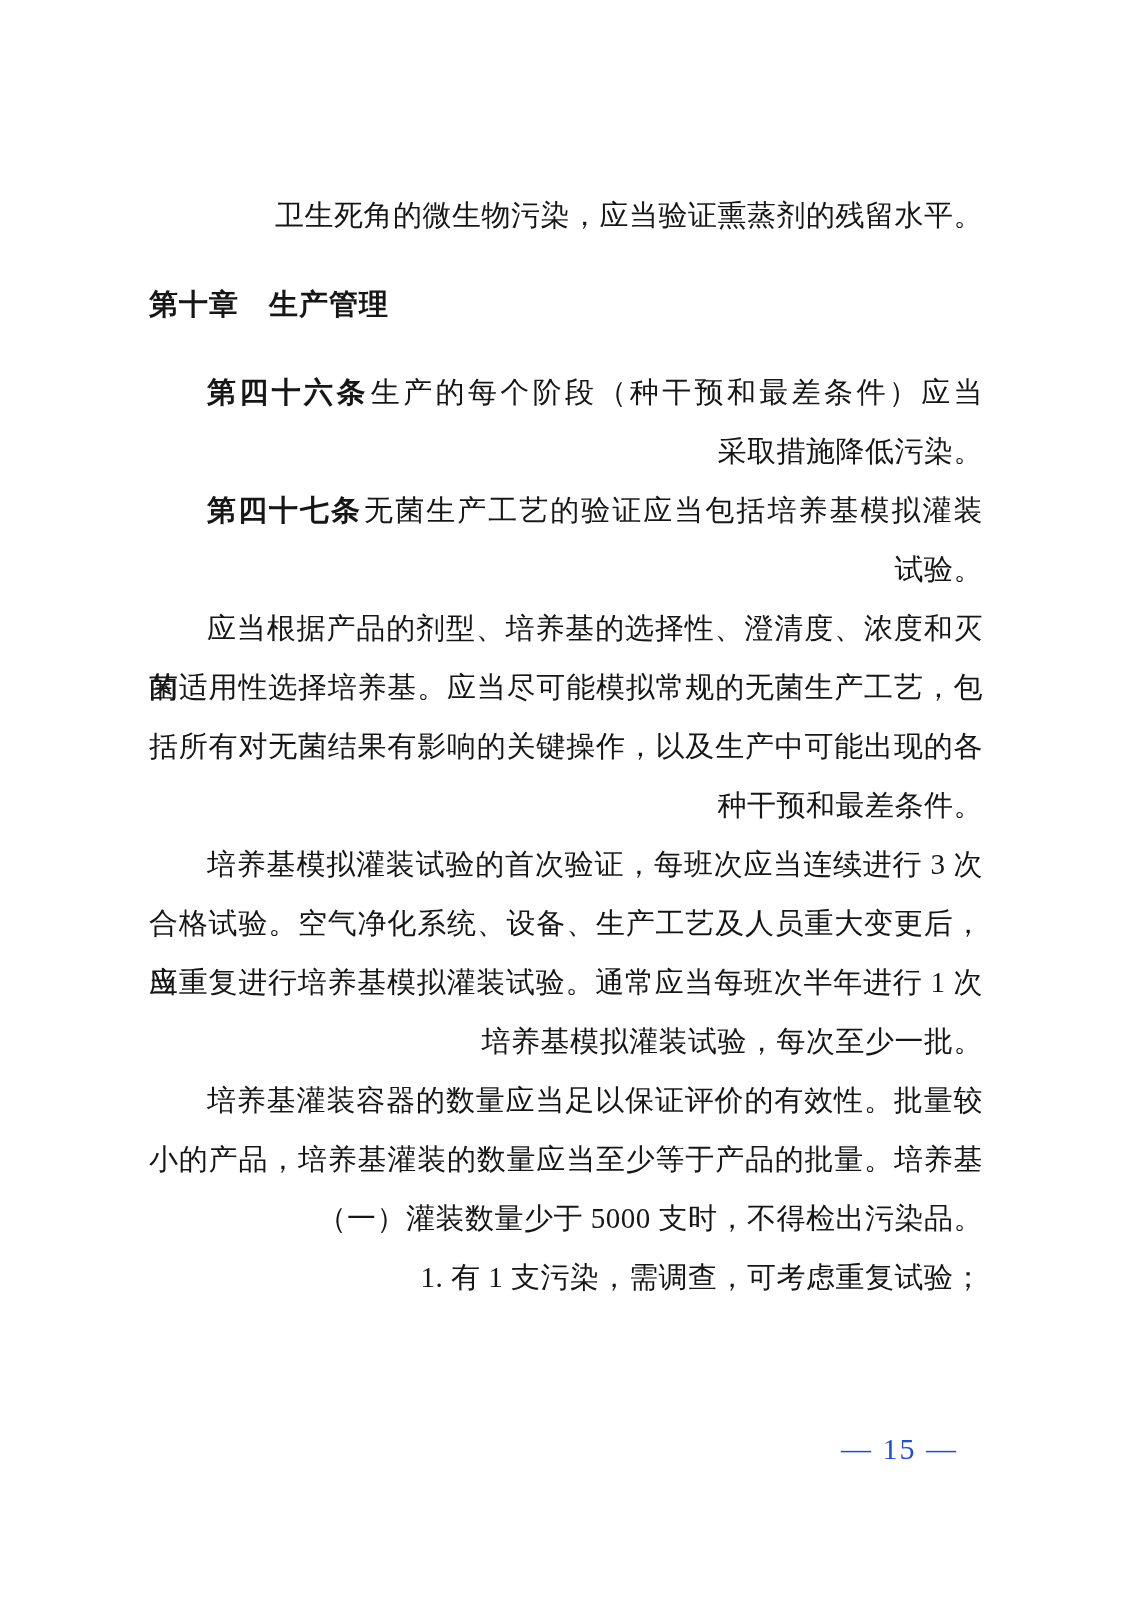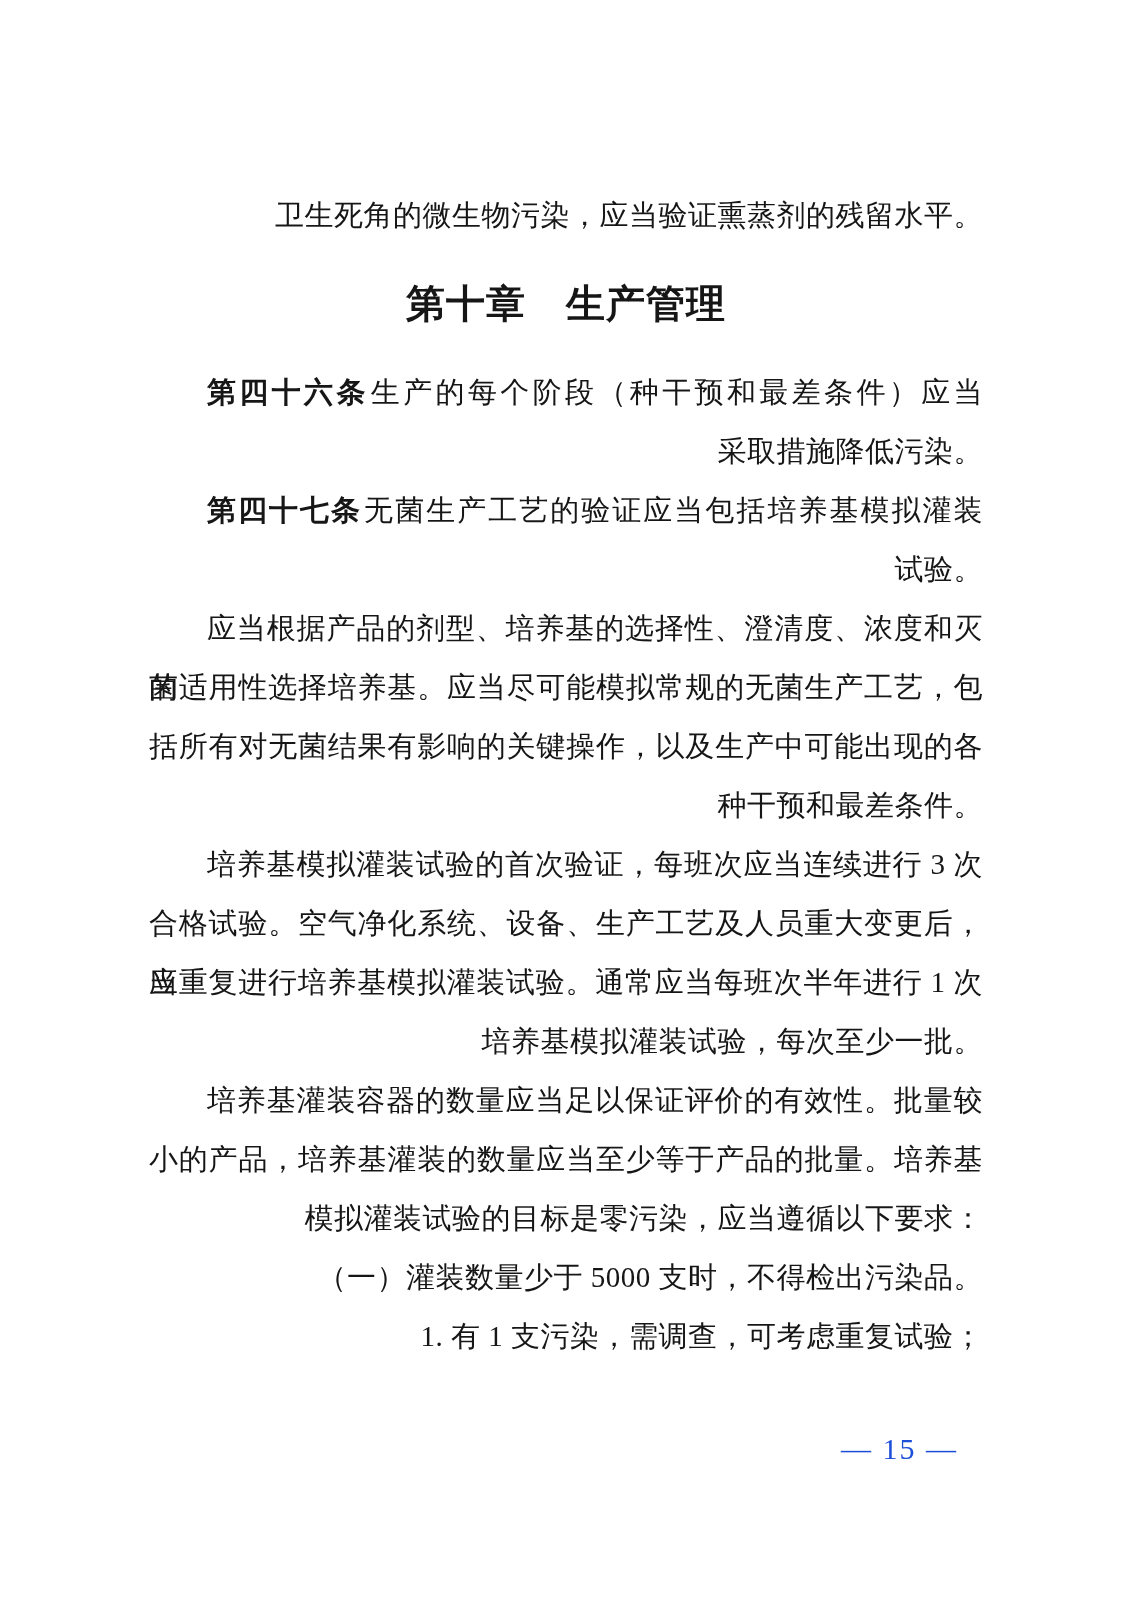--- a/index.html
+++ b/index.html
@@ -42,22 +42,21 @@
   }
   .article-label {
     font-weight: bold;
     font-family: "Liberation Sans", sans-serif;
     margin-right: 2px;
   }
   .chapter {
     height: 118px;
     line-height: 118px;
     margin: 0;
-    text-align: center;
-    font-size: 39px;
+    font-size: 29px;
     font-weight: bold;
     font-family: "Liberation Sans", sans-serif;
     letter-spacing: 1px;
   }
   .pagenum {
     position: absolute;
     top: 1432px;
     right: 173px;
     font-size: 30px;
     line-height: 34px;
@@ -96,21 +95,20 @@
     <div class="line fill"><span>合格试验。空气净化系统、设备、生产工艺及人员重大变更后，应</span></div>
 
     <div class="line fill"><span>当重复进行培养基模拟灌装试验。通常应当每班次半年进行 1 次</span></div>
 
     <div class="line"><span>培养基模拟灌装试验，每次至少一批。</span></div>
 
     <div class="line fill indent"><span>培养基灌装容器的数量应当足以保证评价的有效性。批量较</span></div>
 
     <div class="line fill"><span>小的产品，培养基灌装的数量应当至少等于产品的批量。培养基</span></div>
 
-    <div class="line"><span>模拟灌装试验的目标是零污染，应当遵循以下要求：</span></div>
 
     <div class="line indent"><span>（一）灌装数量少于 5000 支时，不得检出污染品。</span></div>
 
 
     <div class="line indent"><span>1. 有 1 支污染，需调查，可考虑重复试验；</span></div>
 
   </div>
 
   <div class="pagenum">— 15 —</div>
 </div>

